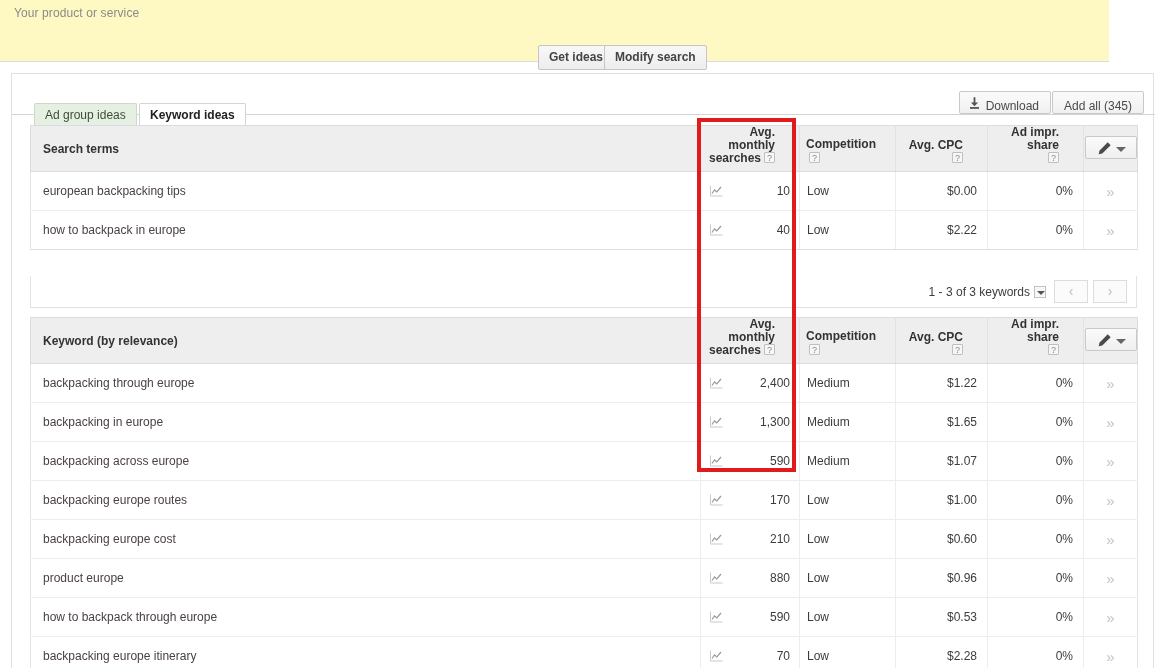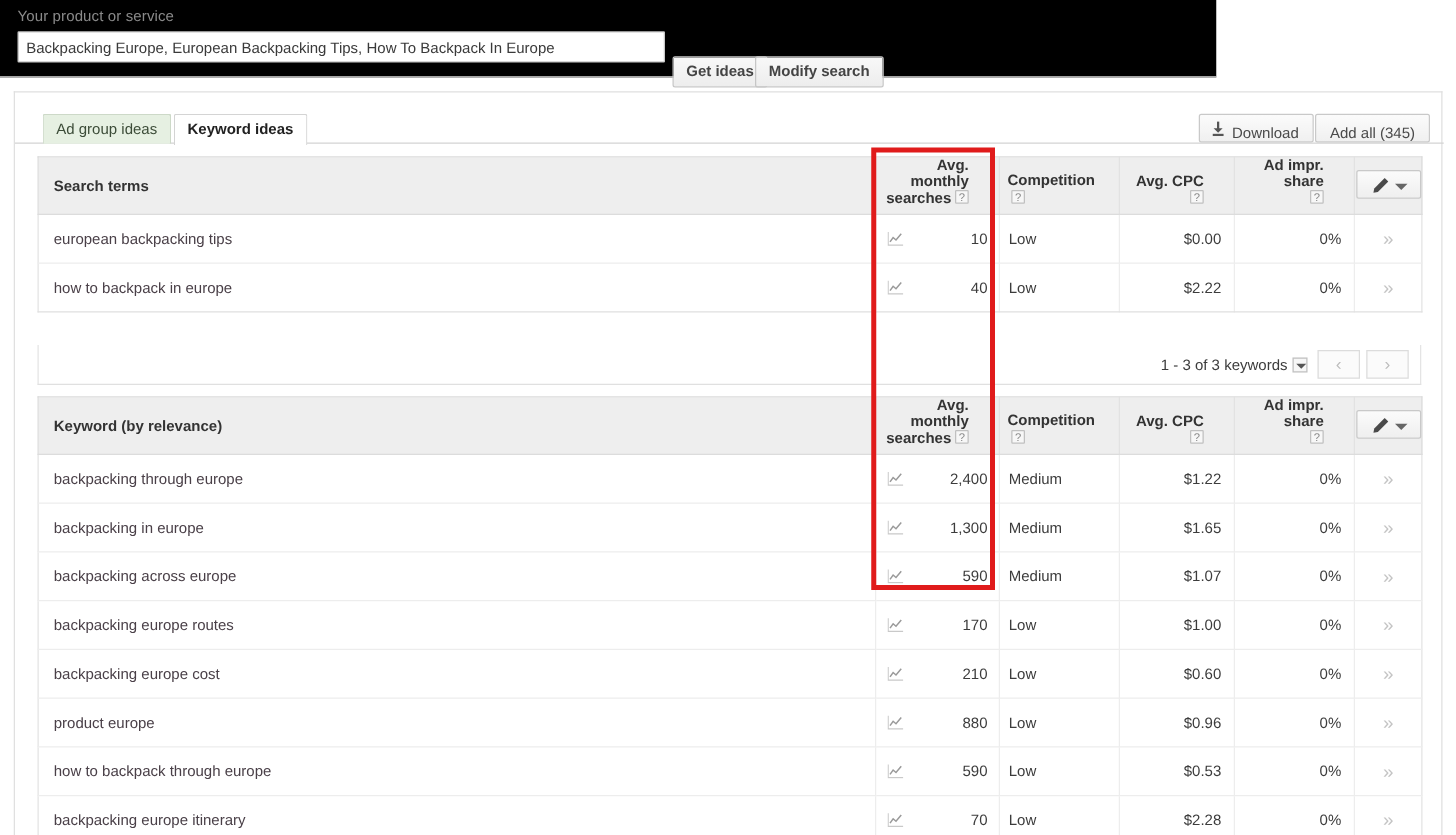--- a/index.html
+++ b/index.html
@@ -9,22 +9,22 @@
     background: #ffffff;
     font-family: "Liberation Sans", sans-serif;
     font-size: 12px;
     color: #333333;
     overflow: hidden;
   }
 
   
   #top-bar {
     position: absolute; left: 0; top: 0;
-    width: 973px; height: 62px;
-    background: #000000;
+    width: 1109px; height: 62px;
+    background: #fef9c3;
     border-bottom: 1px solid #dcdcdc;
   }
   #top-label {
     position: absolute; left: 14px; top: 6px;
     font-size: 12px; color: #8a8a8a;
     letter-spacing: .1px;
   }
   #search-input {
     position: absolute; left: 14px; top: 25px;
     width: 518px; height: 25px;
@@ -64,21 +64,21 @@
     border-bottom: none;
   }
 
   
   #tabstrip {
     position: absolute; left: 0; top: 17px;
     width: 1143px; height: 24px;
     border-bottom: 1px solid #d4d4d4;
   }
   .tab {
-    position: absolute; top: 0;
+    position: absolute; top: 12px;
     height: 24px;
     line-height: 23px;
     font-size: 12px;
     padding: 0 10px;
     border: 1px solid #d4d4d4;
     border-bottom: none;
     border-radius: 2px 2px 0 0;
     cursor: pointer;
     color: #333333;
   }
@@ -280,21 +280,20 @@
     border: 4px solid #e01b1b;
     pointer-events: none;
     z-index: 50;
   }
 </style>
 </head>
 <body>
 
 <div id="top-bar">
   <div id="top-label">Your product or service</div>
-  <input id="search-input" type="text" value="Backpacking Europe, European Backpacking Tips, How To Backpack In Europe" style="">
   <button class="topbtn" id="get-ideas-btn">Get ideas</button>
   <button class="topbtn" id="modify-btn">Modify search</button>
 </div>
 
 <div id="panel">
 
   <div id="tabstrip">
     <div class="tab inactive">Ad group ideas</div>
     <div class="tab active">Keyword ideas</div>
   </div>

